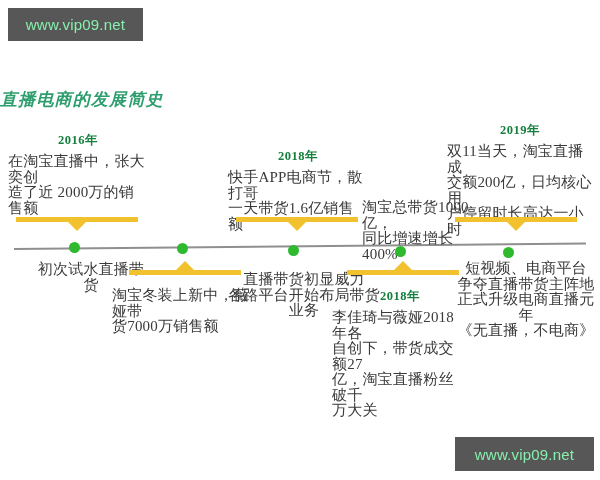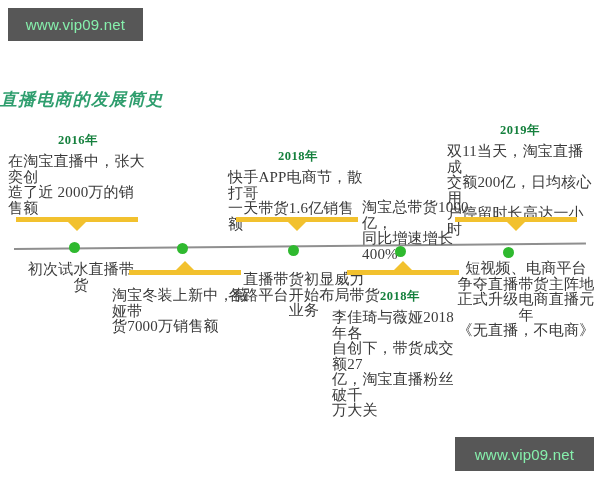--- a/index.html
+++ b/index.html
@@ -172,21 +172,21 @@
 
   <div class="block center" style="left:447px; top:122px; width:146px;">
     <div class="year">2019年</div>
     <div class="desc left-al">
       <div>双11当天，淘宝直播成</div>
       <div>交额200亿，日均核心用</div>
       <div>户停留时长高达一小时</div>
     </div>
   </div>
 
-  <div class="block center" style="left:26px; top:262px; width:110px;">
+  <div class="block center" style="left:36px; top:262px; width:110px;">
     <div class="desc center">
       <div>初次试水直播带货</div>
     </div>
   </div>
 
   <div class="block center" style="left:112px; top:288px; width:148px;">
     <div class="desc left-al">
       <div>淘宝冬装上新中，薇娅带</div>
       <div>货7000万销售额</div>
     </div>

